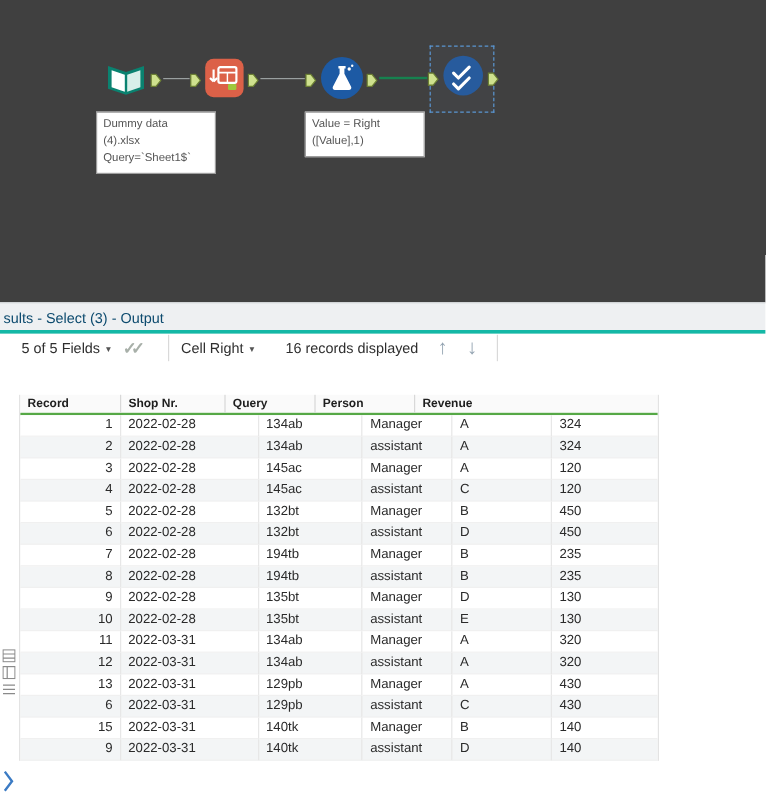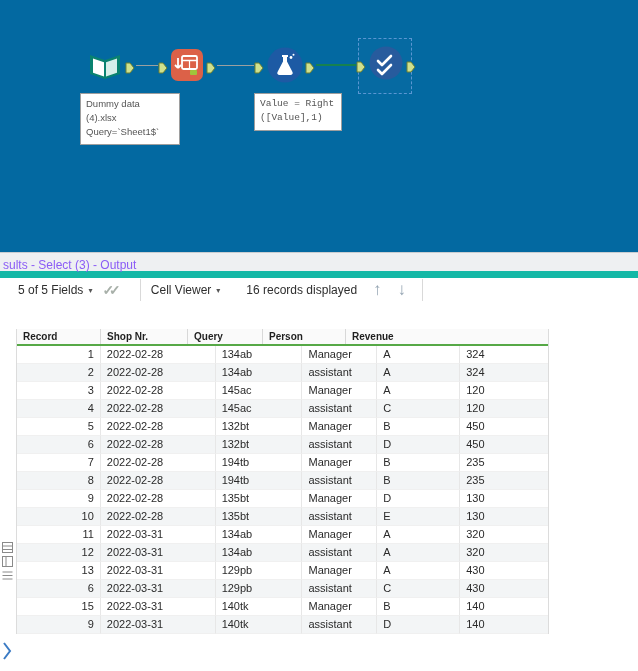--- a/index.html
+++ b/index.html
@@ -1,31 +1,31 @@
 <!DOCTYPE html>
 <html><head>
 <meta charset="utf-8">
 <style>
   * { margin:0; padding:0; box-sizing:border-box; }
   body { background:#ffffff; font-family:"Liberation Sans", sans-serif; }
   .page { position:relative; width:638px; height:671px; background:#ffffff; overflow:hidden; }
 
   
-  .canvas { position:absolute; left:0; top:0; width:638px; height:252px; background:#0369a1; }
+  .canvas { position:absolute; left:0; top:0; width:638px; height:252px; background:#404040; }
   .tool { position:absolute; }
   .anchor { position:absolute; width:10px; height:12px; }
   .conn { position:absolute; height:1px; background:#9aa0a0; }
   .conn.green { height:2px; background:#17814f; }
   .selection-box { position:absolute; left:358px; top:38px; width:54px; height:56px; border:1px dashed #5a96d2; background:rgba(120,170,220,0.03); }
   .annotation { position:absolute; background:#ffffff; border:1px solid #9e9e9e; padding:3px 5px; font-size:9.5px; line-height:14px; color:#555; }
   .annotation .ln { white-space:nowrap; }
 
   
   .results { position:absolute; left:0; top:252px; width:638px; height:419px; background:#ffffff; border-top:1px solid #c9cdd1; }
-  .titlebar { height:25px; background:#eef0f2; border-bottom:7px solid #14b8a6; font-size:12px; color:#8b5cf6; line-height:24px; padding-left:3px; }
+  .titlebar { height:25px; background:#eef0f2; border-bottom:3px solid #14b8a6; font-size:12px; color:#0c4a6e; line-height:24px; padding-left:3px; }
   .toolbar { position:absolute; left:18px; top:14px; height:46px; display:flex; align-items:center; font-size:12px; color:#2e2e2e; }
   .tb-item { display:flex; align-items:center; cursor:default; }
   .caret { font-size:8px; color:#555; margin-left:5px; }
   .dblcheck { color:#a8b0a9; font-size:14px; letter-spacing:-5px; margin:0 14px 0 10px; font-weight:bold; }
   .sep { width:1px; height:22px; background:#d9d9d9; margin:0 10px; }
   .records { margin-left:26px; }
   .nav-arrow { font-size:17px; color:#93a3b1; margin-left:16px; }
   .strip { position:absolute; left:0; top:278px; width:15px; height:362px; }
   .strip-icon { position:absolute; left:2px; }
   .expander { position:absolute; left:1px; top:108px; }
@@ -133,40 +133,40 @@
       <svg width="10" height="12" viewBox="0 0 10 12">
           <path d="M1 1 H5 L9 6 L5 11 H1 Z" fill="#cfe18e" stroke="#6b7f33"></path>
         </svg>
     </span>
 
     <div class="annotation" style="left:80px; top:93px; width:100px; height:52px;">
       <div class="ln">Dummy data</div>
       <div class="ln">(4).xlsx</div>
       <div class="ln">Query=`Sheet1$`</div>
     </div>
-    <div class="annotation" style="left:254px; top:93px; width:88px; height:38px;font-family:Liberation Mono, monospace;">
+    <div class="annotation" style="left:254px; top:93px; width:100px; height:38px;">
       <div class="ln">Value = Right</div>
       <div class="ln">([Value],1)</div>
     </div>
   </div>
 
   <div class="results">
     <div class="titlebar">
       <span>sults - Select (3) - Output</span>
     </div>
 
     <div class="toolbar">
       <div class="tb-item">
         <span>5 of 5 Fields</span>
         <span class="caret">▾</span>
       </div>
       <span class="dblcheck">✓✓</span>
       <span class="sep"></span>
       <div class="tb-item">
-        <span>Cell Viewer</span>
+        <span>Cell Right</span>
         <span class="caret">▾</span>
       </div>
       <span class="records">16 records displayed</span>
       <span class="nav-arrow">↑</span>
       <span class="nav-arrow">↓</span>
       <span class="sep" style="margin-left:16px;"></span>
     </div>
 
     <div class="strip">
       <span class="strip-icon" style="top:8px;">

